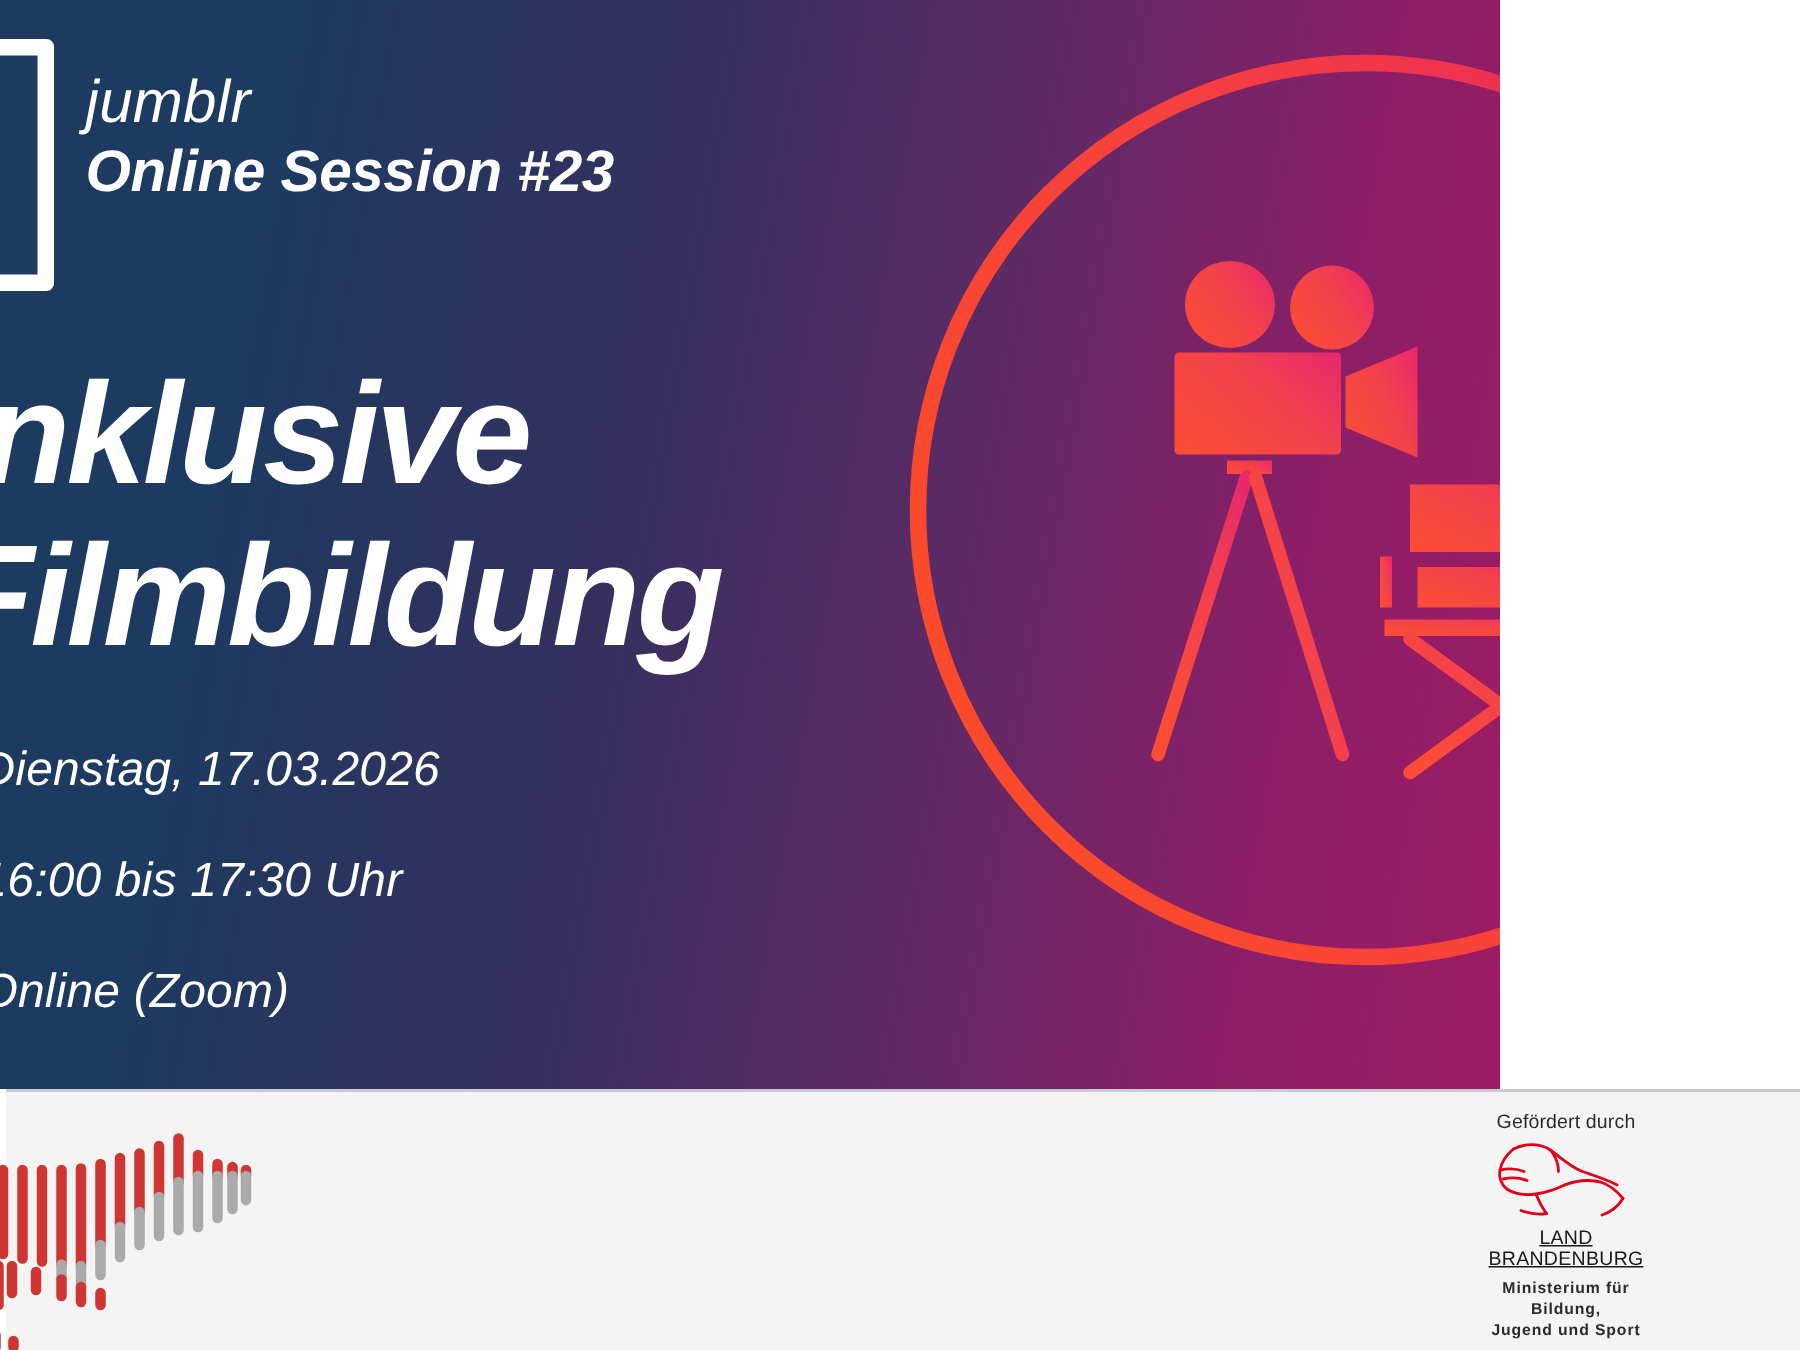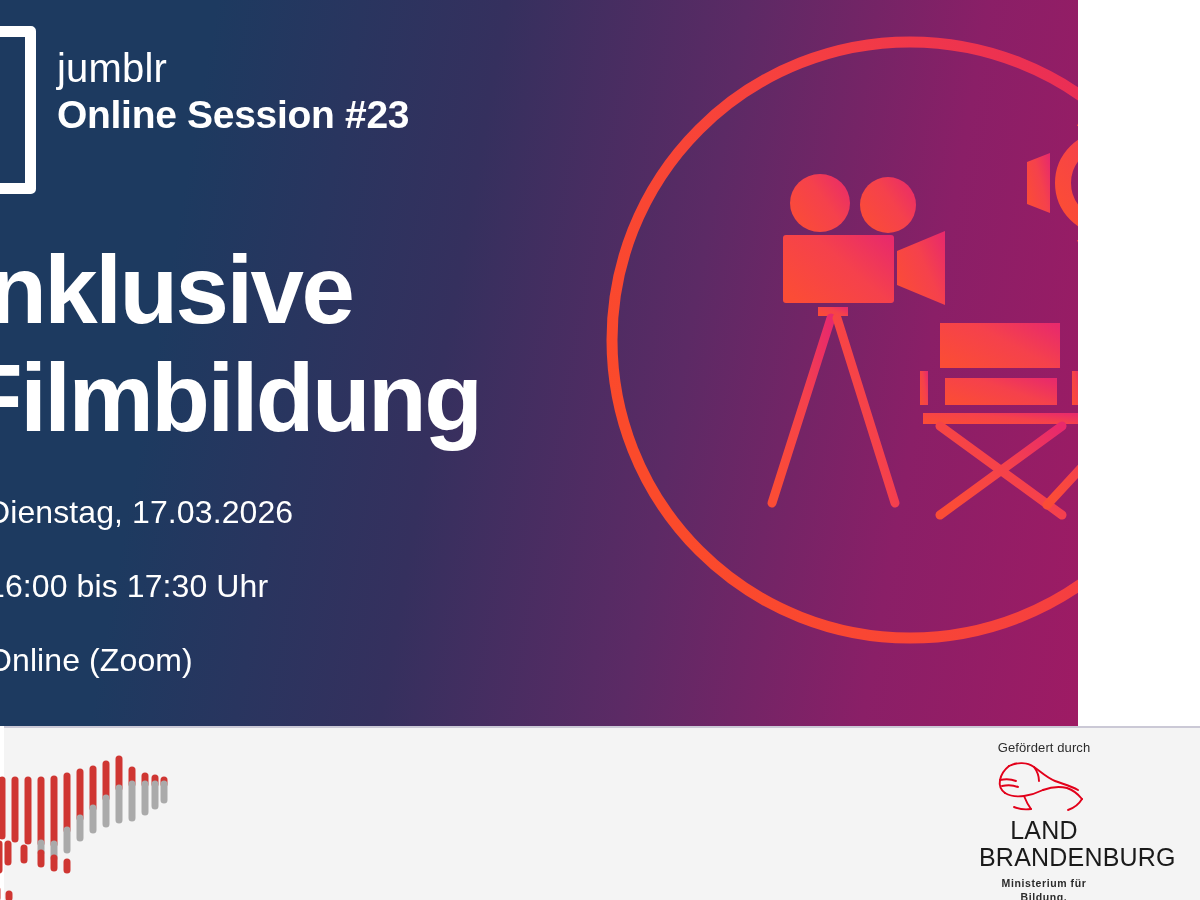--- a/index.html
+++ b/index.html
@@ -12,30 +12,31 @@
     width: 1200px;
     height: 900px;
     overflow: hidden;
     font-family: "Liberation Sans", sans-serif;
   }
 
   
   .hero {
     position: absolute;
     left: 0; top: 0;
-    width: 1078px;
+    width: 1000px;
     height: 726px;
     overflow: hidden;
     background: linear-gradient(100deg,
                 #1d3a60 0%,
                 #1d3a60 18%,
                 #35305e 42%,
                 #5c2a65 62%,
                 #8a1f67 82%,
                 #9e1b64 100%);
+    font-style: italic;
   }
 
   
   .logo-mark {
     position: absolute;
     left: -36px;
     top: 26px;
     width: 72px;
     height: 168px;
     border: 11px solid #ffffff;
@@ -150,25 +151,26 @@
     color: #2b2b2b;
     font-size: 13px;
     font-weight: 400;
     letter-spacing: 0.1px;
     margin-bottom: 4px;
   }
   .eagle-wrap { width: 130px; height: 58px; }
   .eagle-wrap svg { display: block; width: 100%; height: 100%; }
   .funder-state {
     color: #1a1a1a;
-    font-size: 25px;
+    font-size: 13px;
     font-weight: 400;
     letter-spacing: 0.2px;
     line-height: 1.02;
     margin-top: 1px;
+    text-decoration: underline;
   }
   .funder-dept {
     color: #2b2b2b;
     font-size: 10.5px;
     font-weight: 600;
     letter-spacing: 0.6px;
     line-height: 1.35;
     margin-top: 6px;
   }
 </style>

